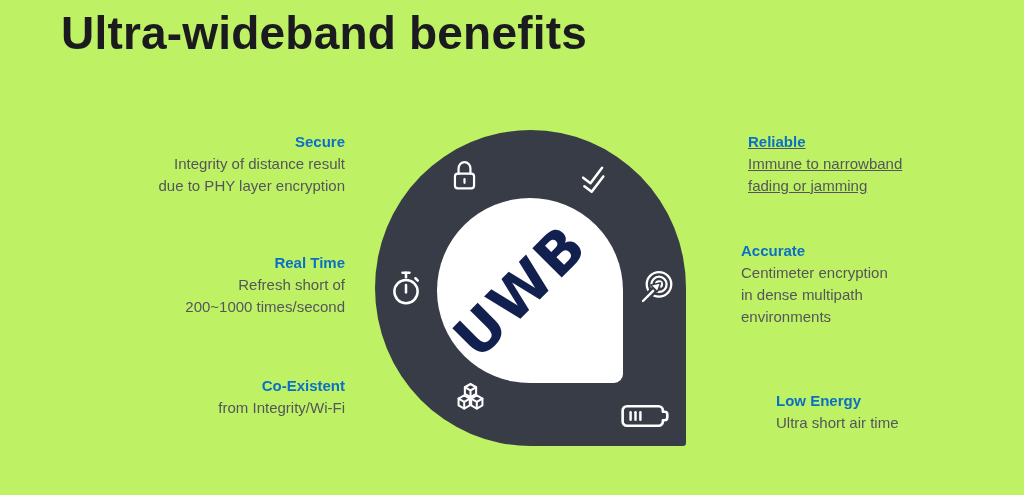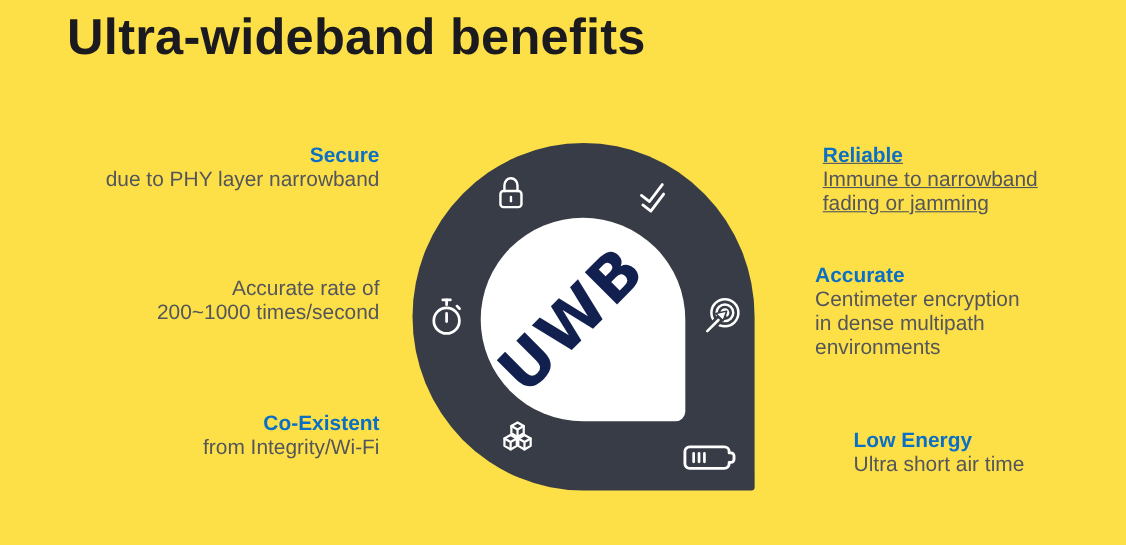--- a/index.html
+++ b/index.html
@@ -1,24 +1,24 @@
 <!DOCTYPE html>
 <html><head>
 <meta charset="utf-8">
 <style>
   html,body{margin:0;padding:0;background:#fff;}
   .canvas{
-    position:relative;width:1024px;height:495px;background:#fde047;
+    position:relative;width:1024px;height:495px;background:#bef264;
     font-family:"Liberation Sans",sans-serif;overflow:hidden;
   }
   .page-title{
     position:absolute;left:61px;top:6px;margin:0;
     font-size:46px;font-weight:800;color:#1b1b1f;letter-spacing:0.2px;
   }
-  .benefit{position:absolute;font-size:19px;line-height:22px;color:#54565b;}
+  .benefit{position:absolute;font-size:15px;line-height:22px;color:#54565b;}
   .benefit .b-title{font-weight:700;color:#0b70c5;line-height:22px;}
   .benefit.left-col{left:20px;width:325px;text-align:right;}
   .b-secure{top:131px;}
   .b-real{top:252px;}
   .b-co{top:375px;}
   .benefit.right-col{text-align:left;}
   .b-rel{left:748px;top:131px;width:300px;text-decoration:underline;}
   .b-acc{left:741px;top:240px;width:280px;}
   .b-low{left:776px;top:390px;width:280px;}
 
@@ -49,24 +49,26 @@
 </style>
 </head>
 <body>
 
 <div class="canvas">
 
   <h1 class="page-title">Ultra-wideband benefits</h1>
 
   <div class="benefit left-col b-secure">
     <div class="b-title">Secure</div>
-    <div class="b-line">due to PHY layer narrowband</div>
+    <div class="b-line">Integrity of distance result</div>
+    <div class="b-line">due to PHY layer encryption</div>
   </div>
   <div class="benefit left-col b-real">
-    <div class="b-line">Accurate rate of</div>
+    <div class="b-title">Real Time</div>
+    <div class="b-line">Refresh short of</div>
     <div class="b-line">200~1000 times/second</div>
   </div>
   <div class="benefit left-col b-co">
     <div class="b-title">Co-Existent</div>
     <div class="b-line">from Integrity/Wi-Fi</div>
   </div>
 
   <div class="benefit right-col b-rel">
     <div class="b-title">Reliable</div>
     <div class="b-line">Immune to narrowband</div>

